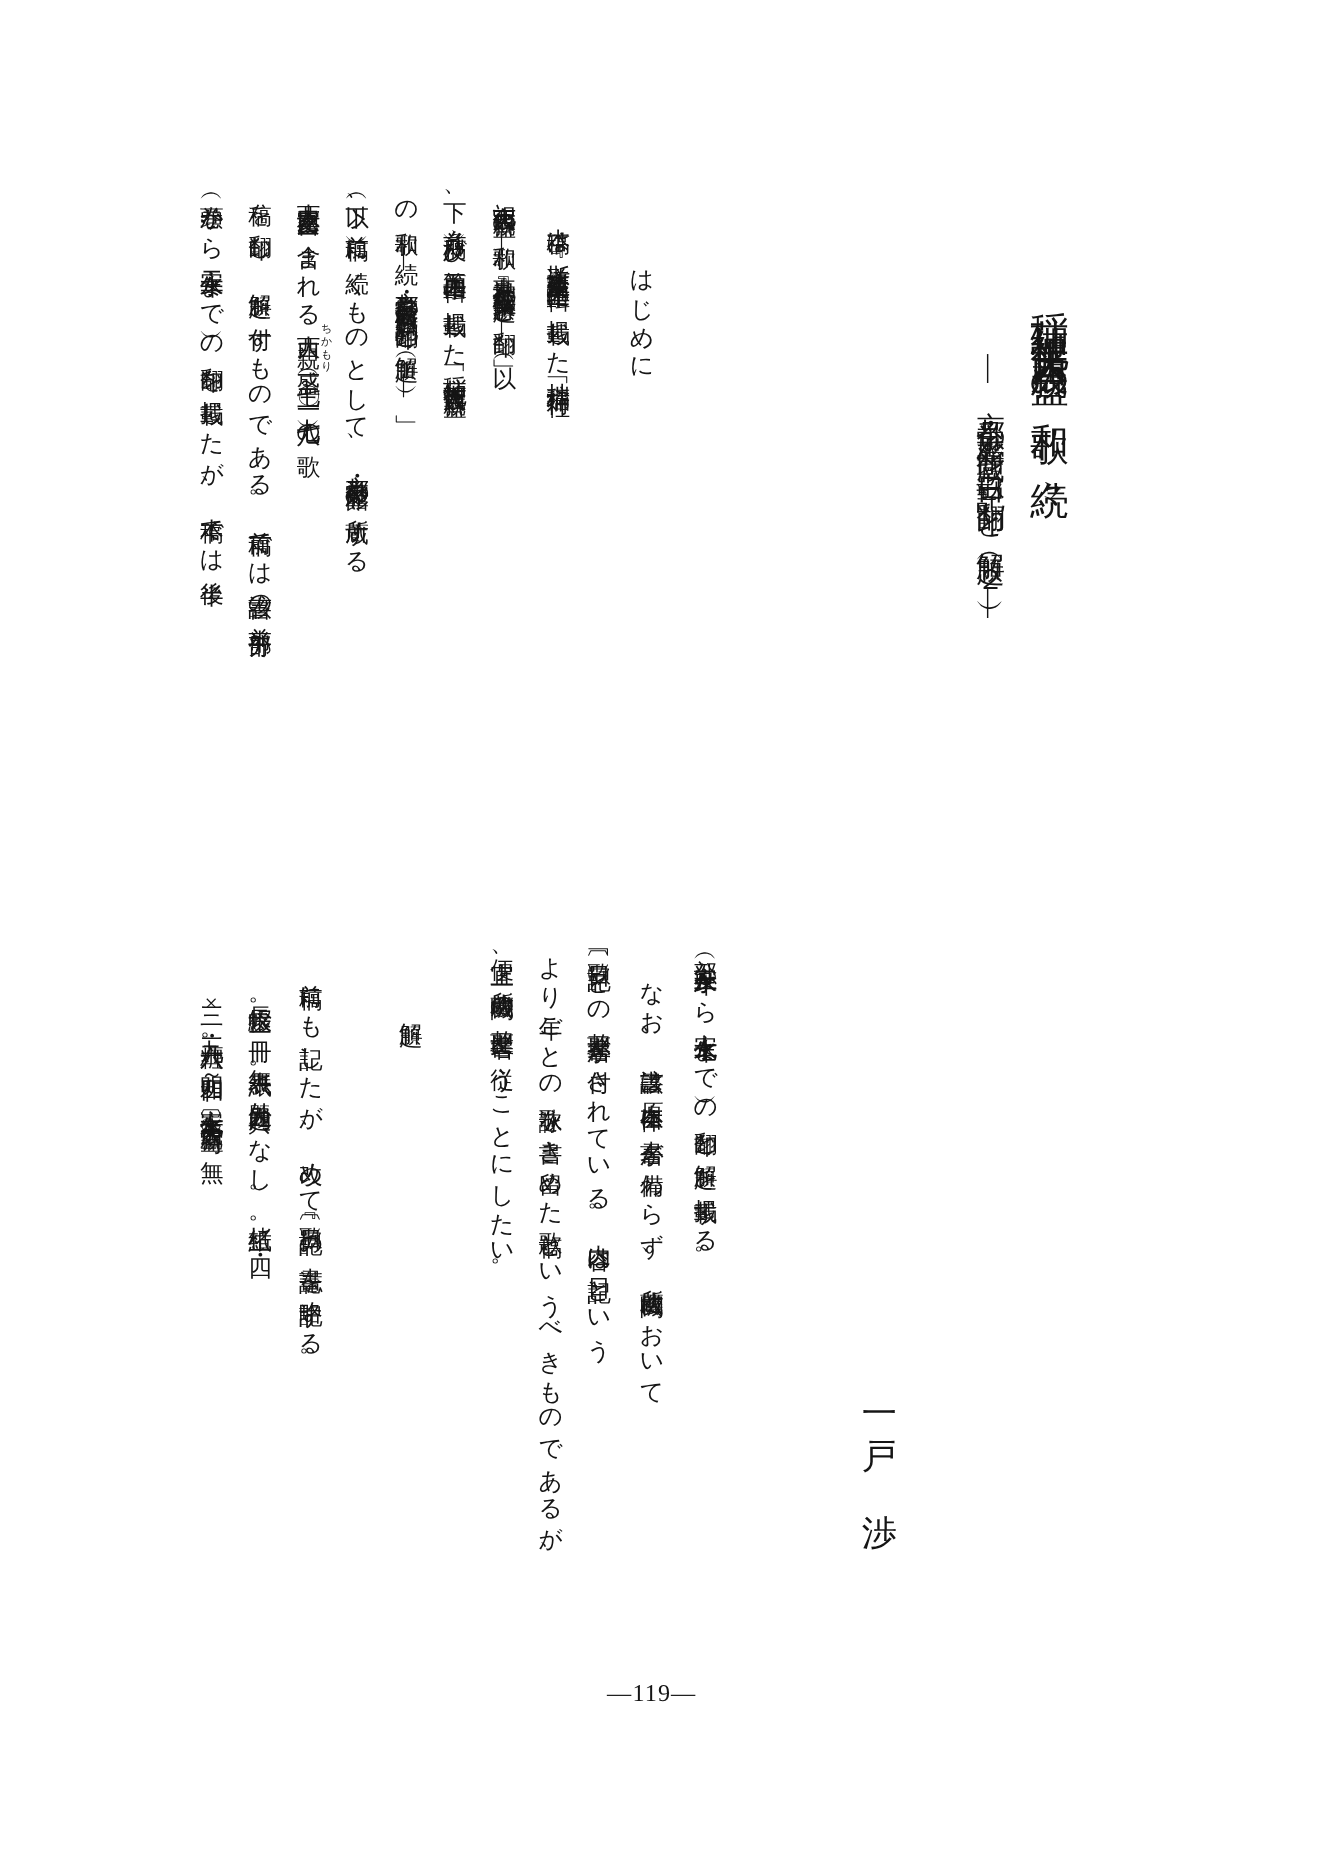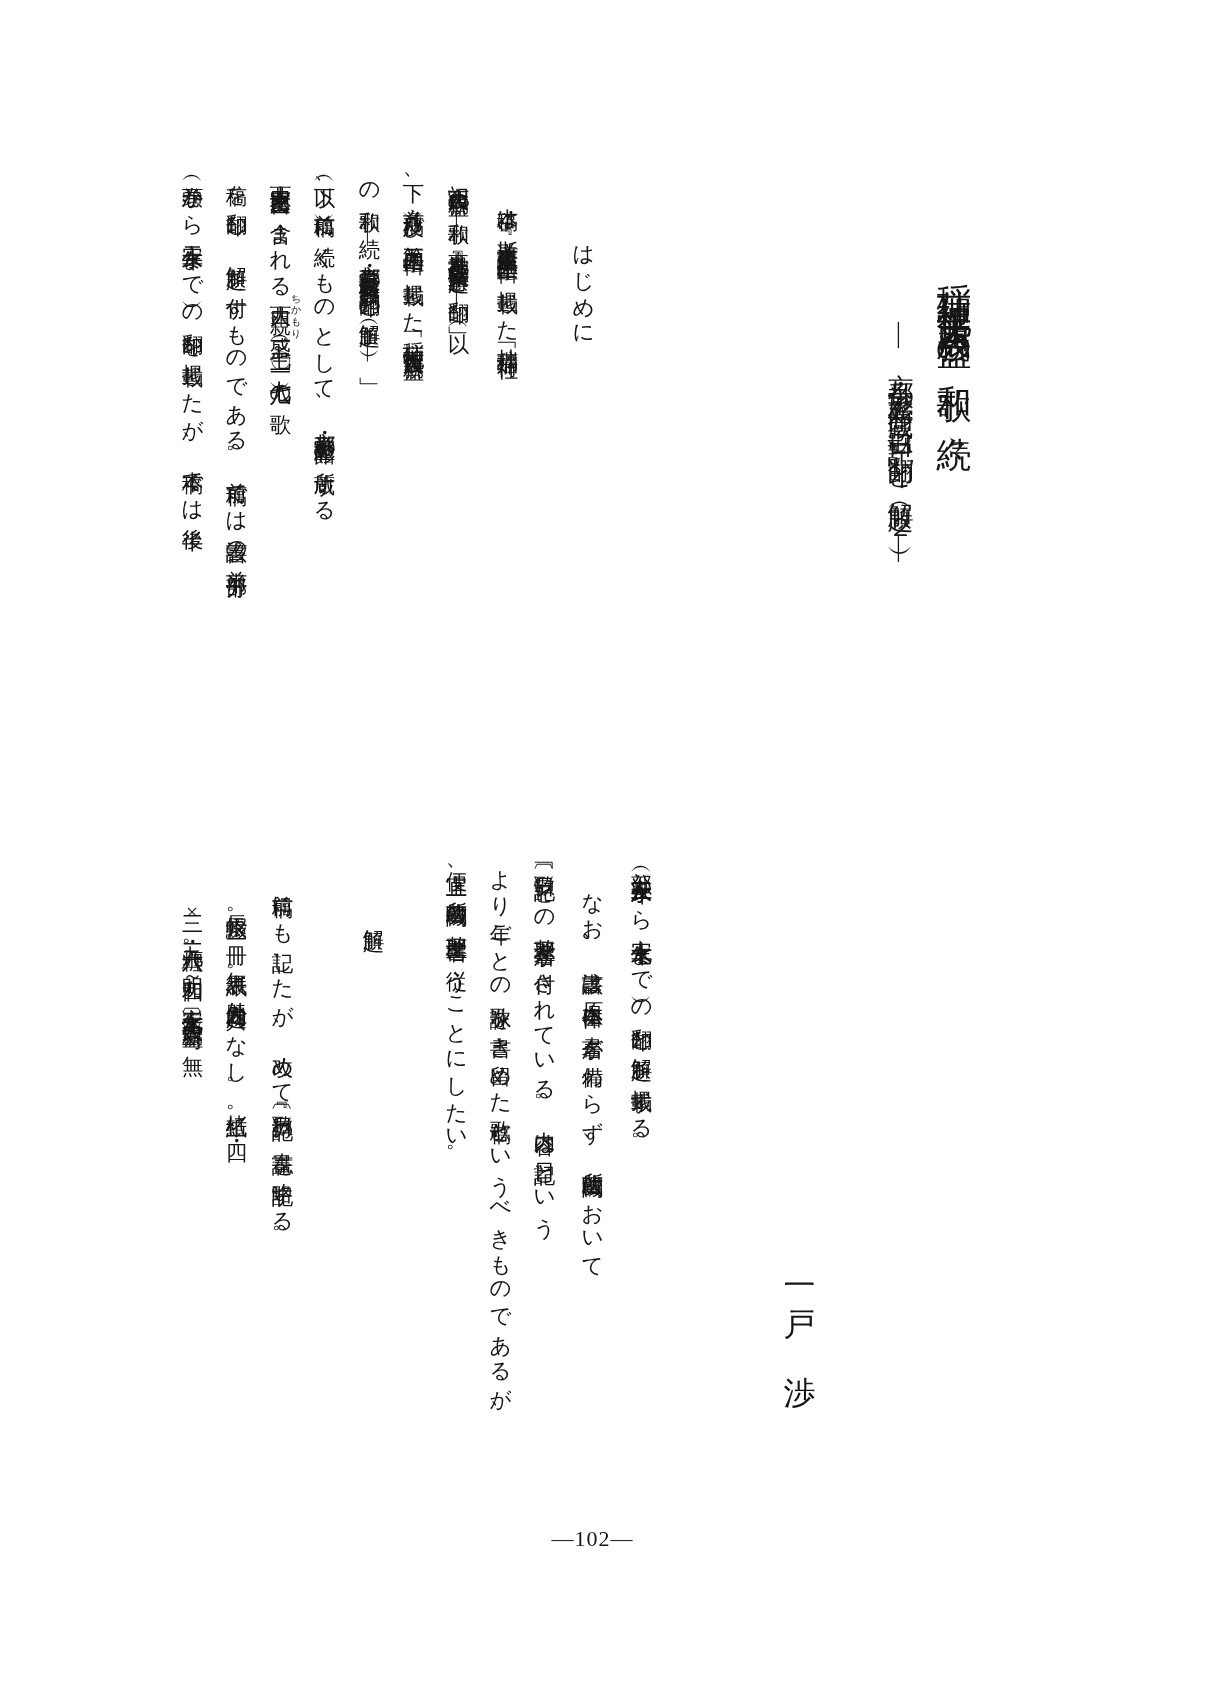--- a/index.html
+++ b/index.html
@@ -91,15 +91,15 @@
   <div class="vcol" style="left:434px;top:855px;">便宜上、所蔵機関の整理書名に従うことにしたい。</div>
 
   <div class="vcol" style="left:351px;top:913px;">解題</div>
 
   <div class="vcol" style="left:260px;top:878px;">前稿にも記したが、改めて『〔歌日記〕』の書誌を略記する。</div>
 
   <div class="vcol" style="left:214px;top:898px;">長帳綴。一冊。無表紙。外題内題共になし。楮紙。一四・</div>
 
   <div class="vcol" style="left:170px;top:898px;">三×三九・六糎。〔明和四～安永七年〕〔大西親盛〕写。無</div>
 
-  <div class="pagenum">―102―</div>
+  <div class="pagenum">―119―</div>
 
 </div>
 
 </body></html>

